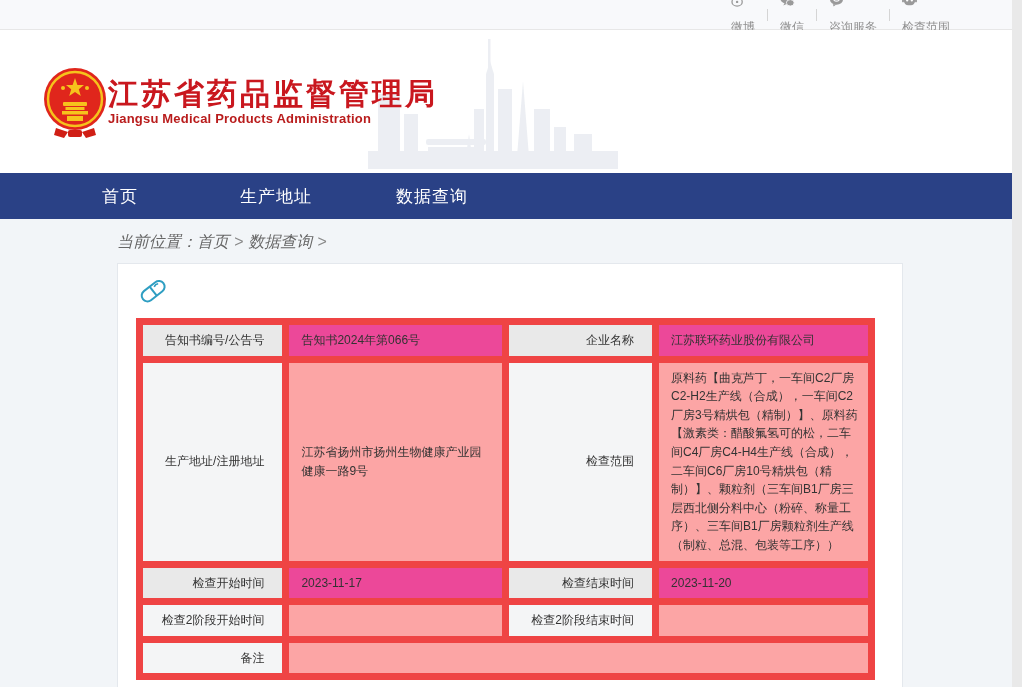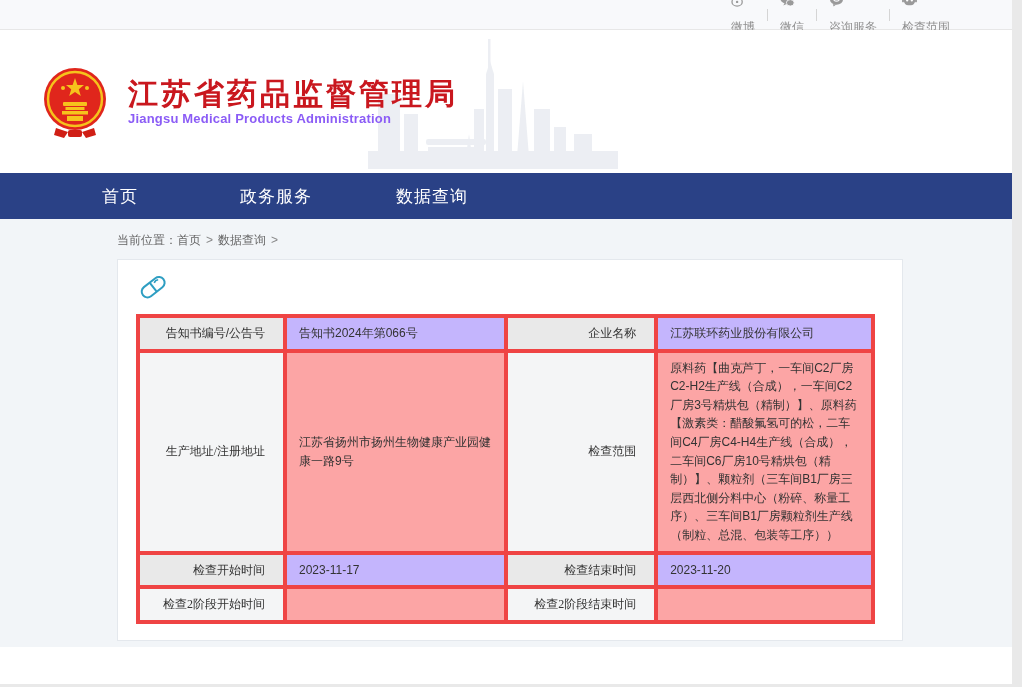--- a/index.html
+++ b/index.html
@@ -18,48 +18,48 @@
     display:flex; justify-content:flex-end; align-items:center;
     padding-right:50px; font-size:12px; color:#8f8f8f;
   }
   .topbar-item { display:flex; align-items:flex-start; gap:12px; cursor:pointer; padding:0 12px;flex-direction:column; }
   .topbar-sep { width:1px; height:12px; background:#d5d5d5; }
   .topbar-item svg { display:block; }
 
   
   .header { height:143px; background:#fff; position:relative; overflow:hidden; display:flex; align-items:center; padding-left:42px; }
   .skyline { position:absolute; left:368px; bottom:0; opacity:.85; pointer-events:none; }
-  .brand { display:flex; align-items:center; gap:20px; position:relative; z-index:2;justify-content:space-between; }
+  .brand { display:flex; align-items:center; gap:0; position:relative; z-index:2;justify-content:space-between; }
   .emblem { width:66px; height:72px; }
   .brand-text .title { font-size:30px; font-weight:bold; color:#c9171e; letter-spacing:3px; line-height:1.15; }
-  .brand-text .subtitle { font-size:13px; font-weight:bold; color:#8b5cf6; margin-top:0; letter-spacing:.2px; }
+  .brand-text .subtitle { font-size:13px; font-weight:bold; color:#b91c1c; margin-top:0; letter-spacing:.2px; }
 
   
   .nav { height:46px; background:#2a4186; display:grid; grid-template-columns:repeat(6,156px); padding-left:42px; align-items:center; }
   .nav-item { color:#fff; font-size:17px; text-align:center; cursor:pointer; letter-spacing:1px; }
 
   
   .main { background:#f2f5f8; padding:0 0 6px 0; }
-  .breadcrumb { padding:13px 0 10px 117px; font-size:12px; color:#666; }
+  .breadcrumb { padding:13px 0 10px 117px; font-size:16px; color:#666;font-style:italic; }
   .breadcrumb a { color:#666; text-decoration:none; cursor:pointer; }
   .breadcrumb .sep { margin:0 5px; color:#888; }
 
   .content-box {
     width:786px; margin-left:117px; background:#fff;
     border:1px solid #e4e8ed; padding:10px 27px 16px 18px; min-height:306px;
   }
   .pill-icon { margin:2px 0 8px 2px; }
 
   table.record { border-collapse:collapse; width:100%; font-size:12px; table-layout:fixed; }
-  table.record td { border:4px solid #ef4444; vertical-align:middle; line-height:1.55; }
+  table.record td { border:7px solid #ef4444; vertical-align:middle; line-height:1.55; }
   td.lbl { text-align:right; padding:6px 18px 6px 6px; color:#333; }
   td.val { text-align:left; padding:6px 10px 6px 12px; color:#333; }
   tr.odd  td.lbl { background:#e9e9e9; }
-  tr.odd  td.val { background:#c4b5fd; }
-  tr.even td.lbl { background:#f4f5f6;font-family:Liberation Serif, serif; }
+  tr.odd  td.val { background:#ec4899; }
+  tr.even td.lbl { background:#f4f5f6; }
   tr.even td.val { background:#fca5a5; }
   .col-l1 { width:20%; } .col-v1 { width:30%; } .col-l2 { width:20.5%; } .col-v2 { width:29.5%; }
   .h-sm td { height:31px; }
   .h-xs td { height:27px; }
   .h-lg td { height:107px; }
   .h-last td { height:22px; }
 </style>
 </head>
 <body>
 
@@ -153,21 +153,21 @@
       </span>
       <div class="brand-text">
         <div class="title">江苏省药品监督管理局</div>
         <div class="subtitle">Jiangsu Medical Products Administration</div>
       </div>
     </div>
   </div>
 
   <div class="nav">
     <div class="nav-item">首页</div>
-    <div class="nav-item">政务服务</div>
+    <div class="nav-item">生产地址</div>
     <div class="nav-item">数据查询</div>
   </div>
 
   <div class="main">
     <div class="breadcrumb">
       <span>当前位置：</span><a>首页</a><span class="sep">&gt;</span><a>数据查询</a><span class="sep">&gt;</span>
     </div>
 
     <div class="content-box">
       <div class="pill-icon">
@@ -199,18 +199,22 @@
           <td class="val">2023-11-17</td>
           <td class="lbl">检查结束时间</td>
           <td class="val">2023-11-20</td>
         </tr>
         <tr class="even h-xs">
           <td class="lbl">检查2阶段开始时间</td>
           <td class="val"></td>
           <td class="lbl">检查2阶段结束时间</td>
           <td class="val"></td>
         </tr>
+        <tr class="even h-last">
+          <td class="lbl">备注</td>
+          <td class="val" colspan="3"></td>
+        </tr>
       </tbody>
         </table>
     </div>
   </div>
 
 </div>
 
 </body></html>

